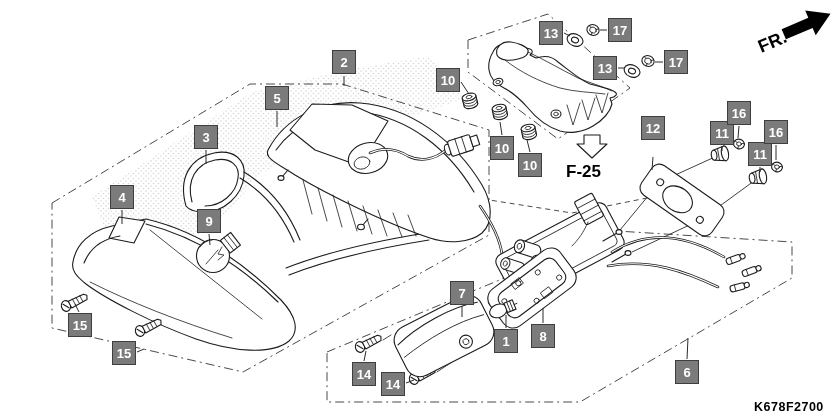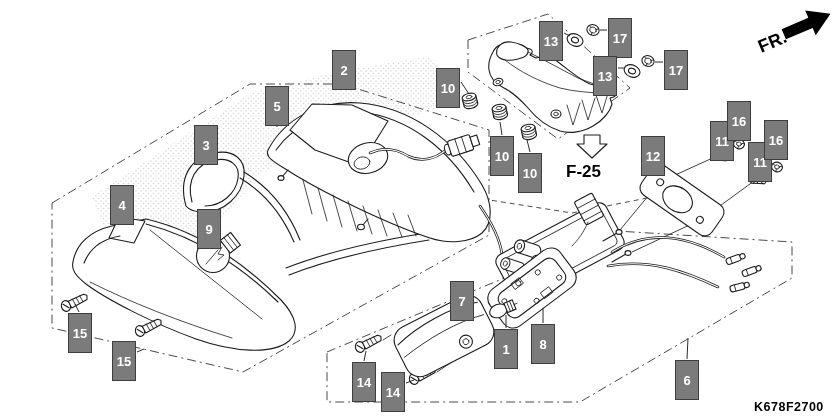--- a/index.html
+++ b/index.html
@@ -9,21 +9,21 @@
   .ln{fill:none;stroke:#1c1c1c;stroke-width:1.1;stroke-linecap:round;stroke-linejoin:round;}
   .lnt{fill:none;stroke:#1c1c1c;stroke-width:0.8;stroke-linecap:round;}
   .fw{fill:#ffffff;stroke:#1c1c1c;stroke-width:1.1;stroke-linejoin:round;}
   .dash{fill:none;stroke:#4a4a4a;stroke-width:1;stroke-dasharray:9 4 2 4;}
   .dash2{fill:none;stroke:#4a4a4a;stroke-width:1;stroke-dasharray:5 4;}
   .wire{fill:none;stroke:#1c1c1c;stroke-width:2.6;stroke-linecap:round;}
   .wirecore{fill:none;stroke:#ffffff;stroke-width:1.1;stroke-linecap:round;}
   .axis{fill:none;stroke:#2a2a2a;stroke-width:0.9;}
   .bold-label{font-family:"Liberation Sans",sans-serif;font-weight:bold;fill:#000;}
   .leader{stroke:#2a2a2a;stroke-width:1;}
-  .callout{position:absolute;width:24px;height:40px;box-sizing:border-box;
+  .callout{position:absolute;width:24px;height:24px;box-sizing:border-box;
            background:var(--callout-bg,#7b7b7b);border:1.5px solid var(--callout-border,#3e3e3e);
            color:var(--callout-text,#fff);display:flex;align-items:center;justify-content:center;
            font-size:13px;font-weight:bold;cursor:pointer;user-select:none;z-index:5;}
 </style>
 </head>
 <body>
 
 <div class="stage" id="stage">
 <svg width="840" height="420" viewBox="0 0 840 420">
   <defs>
@@ -357,21 +357,21 @@
     </div>
     <div class="callout" style="left: 494px; top: 329px;">
       <span>1</span>
     </div>
     <div class="callout" style="left: 531px; top: 324px;">
       <span>8</span>
     </div>
     <div class="callout" style="left: 675px; top: 360px;">
       <span>6</span>
     </div>
-    <div class="callout" style="left: 641px; top: 136px;">
+    <div class="callout" style="left: 641px; top: 116px;">
       <span>12</span>
     </div>
     <div class="callout" style="left: 436px; top: 68px;">
       <span>10</span>
     </div>
     <div class="callout" style="left: 490px; top: 136px;">
       <span>10</span>
     </div>
     <div class="callout" style="left: 518px; top: 153px;">
       <span>10</span>

